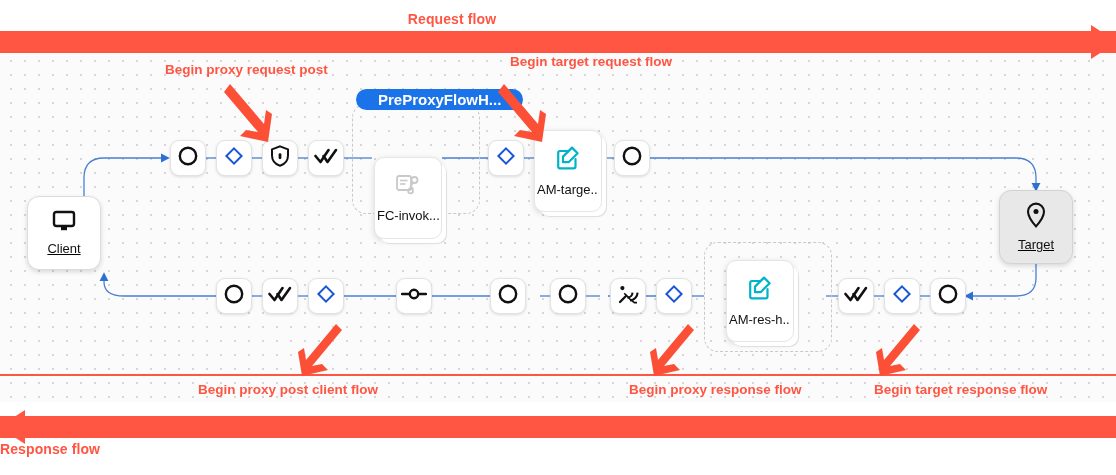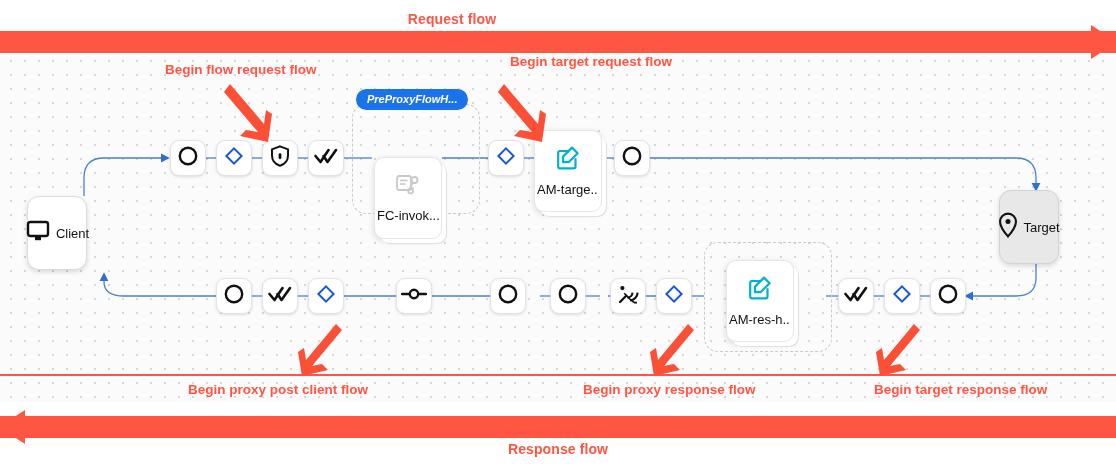--- a/index.html
+++ b/index.html
@@ -58,21 +58,21 @@
 
   .flowlabel {
     position: absolute;
     color: #ff5543;
     font-weight: bold;
     font-size: 14px;
     letter-spacing: .1px;
     white-space: nowrap;
   }
   .flowlabel.top { left: 0; top: 11px; width: 904px; text-align: center; }
-  .flowlabel.bottom { left: 0; top: 441px; width: 1116px; text-align: center; }
+  .flowlabel.bottom { left: 0; top: 441px; width: 1116px; text-align: left; }
 
   
   .annot {
     position: absolute;
     color: #ff5543;
     font-weight: bold;
     font-size: 13.5px;
     white-space: nowrap;
   }
   .annot-arrow { position: absolute; }
@@ -96,30 +96,31 @@
     border-radius: 10px;
     box-shadow: 0 1px 3px rgba(0,0,0,.13);
     display: flex;
     align-items: center;
     justify-content: center;
   }
   .node.sm { width: 36px; height: 36px; border-radius: 9px; }
 
   .endpoint {
     position: absolute;
-    width: 60px; height: 74px;
+    width: 74px; height: 74px;
     background: #ffffff;
     border: 1px solid #dcdcdc;
     border-radius: 12px;
     box-shadow: 0 2px 5px rgba(0,0,0,.14);
     display: flex;
-    flex-direction: row;
+    flex-direction: column;
     align-items: center;
     justify-content: center;
     gap: 5px;
+    text-decoration: underline;
   }
   .endpoint.grey { background: #e8e8e8; border-color: #d3d3d3; }
   .endpoint .lbl { font-size: 13px; color: #111; }
 
   
   .policy-card {
     position: absolute;
     width: 68px; height: 82px;
     background: #ffffff;
     border: 1px solid #e6e6e6;
@@ -140,27 +141,26 @@
   .group-box {
     position: absolute;
     border: 1.5px dashed #c9c9c9;
     border-radius: 14px;
     background: transparent;
   }
   .group-chip {
     position: absolute;
     background: #1a73e8;
     color: #ffffff;
-    font-size: 11px;
+    font-size: 15px;
     font-weight: bold;
     border-radius: 11px;
-    padding: 4px 11px;
+    padding: 4px 22px;
     white-space: nowrap;
     line-height: 13px;
-    font-style: italic;
   }
 
   .icon { display: block; }
 </style>
 </head>
 <body>
 
 <div id="stage">
 
   <div class="canvas"></div>
@@ -412,40 +412,40 @@
     <span class="head"></span>
   </div>
   <div class="flowbar-mask" style="left:0; top:0; width:340px; height:31px;"></div>
   <div class="flowlabel top">Request flow</div>
 
   <div class="flowbar bottom">
     <span class="head"></span>
   </div>
   <div class="flowlabel bottom">Response flow</div>
 
-  <div class="annot" style="left:165px; top:62px;">Begin flow request flow</div>
+  <div class="annot" style="left:165px; top:62px;">Begin proxy request post</div>
   <svg class="annot-arrow" style="left:218px; top:80px;" width="70" height="70" viewBox="0 0 70 70">
     <path d="M12,4 L46,44 L48,30 L54,34 L50,62 L22,56 L28,50 L40,52 L6,12 Z" fill="#fb4f36"></path>
   </svg>
 
   <div class="annot" style="left:510px; top:54px;">Begin target request flow</div>
   <svg class="annot-arrow" style="left:492px; top:80px;" width="70" height="70" viewBox="0 0 70 70">
     <path d="M12,4 L46,44 L48,30 L54,34 L50,62 L22,56 L28,50 L40,52 L6,12 Z" fill="#fb4f36"></path>
   </svg>
 
   <div class="guide-line"></div>
 
   <svg class="annot-arrow" style="left:288px; top:320px;" width="60" height="60" viewBox="0 0 60 60">
     <path d="M48,4 L18,40 L16,28 L10,32 L14,56 L40,50 L34,44 L24,46 L54,10 Z" fill="#fb4f36"></path>
   </svg>
-  <div class="annot" style="left:188px; top:382px;">Begin proxy post client flow</div>
+  <div class="annot" style="left:198px; top:382px;">Begin proxy post client flow</div>
 
   <svg class="annot-arrow" style="left:640px; top:320px;" width="60" height="60" viewBox="0 0 60 60">
     <path d="M48,4 L18,40 L16,28 L10,32 L14,56 L40,50 L34,44 L24,46 L54,10 Z" fill="#fb4f36"></path>
   </svg>
-  <div class="annot" style="left:536px; top:382px;padding-left:47px;">Begin proxy response flow</div>
+  <div class="annot" style="left:582px; top:382px;padding-left:47px;">Begin proxy response flow</div>
 
   <svg class="annot-arrow" style="left:866px; top:320px;" width="60" height="60" viewBox="0 0 60 60">
     <path d="M48,4 L18,40 L16,28 L10,32 L14,56 L40,50 L34,44 L24,46 L54,10 Z" fill="#fb4f36"></path>
   </svg>
   <div class="annot" style="left:846px; top:382px;margin-left:28px;">Begin target response flow</div>
 
 </div>
 
 </body></html>

